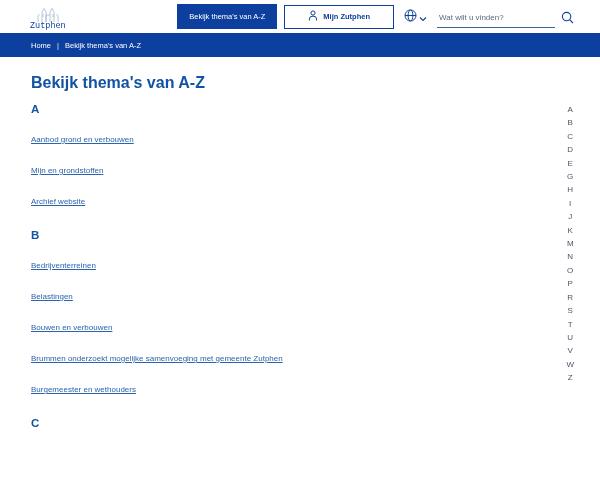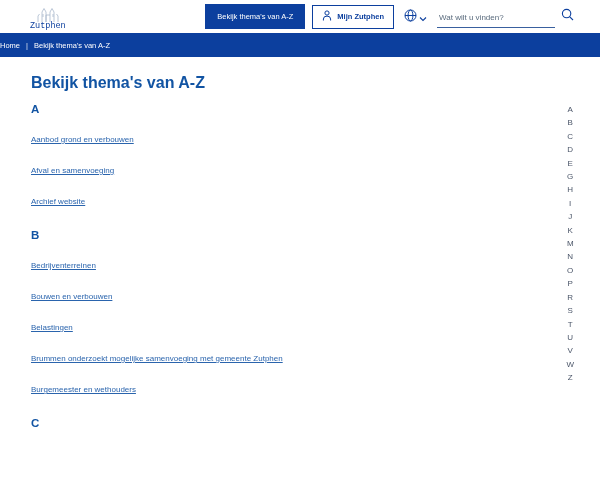--- a/index.html
+++ b/index.html
@@ -34,30 +34,30 @@
   .btn-primary {
     background: #0c3f9e; color: #ffffff; border: none;
     font-size: 7.5px; font-family: inherit;
     padding: 0 12px; height: 25px;
     cursor: pointer;
   }
   .btn-outline {
     background: #ffffff; color: #0c3f9e;
     border: 1px solid #0c3f9e;
     font-size: 7.5px; font-family: inherit; font-weight: bold;
-    padding: 0 9px; height: 24px;
+    padding: 0 23px; height: 24px;
     margin-left: 7px;
     display: flex; align-items: center; gap: 5px;
     cursor: pointer;
   }
   .lang {
     display: flex; align-items: center; gap: 2px;
     margin-left: 10px; cursor: pointer; color: #0c3f9e;
   }
-  .search-wrap { display: flex; align-items: center; margin-left: 10px; }
+  .search-wrap { display: flex; align-items: flex-end; margin-left: 10px; }
   .search-field {
     width: 118px;
     border-bottom: 1.5px solid #39609f;
     padding-bottom: 3px;
   }
   .search-field input {
     width: 100%; border: none; outline: none;
     font-size: 8px; font-family: inherit; color: #333;
     padding: 0 0 0 2px; background: transparent;
   }
@@ -66,20 +66,21 @@
     background: none; border: none; padding: 0;
     margin-left: 6px; margin-bottom: 1px; cursor: pointer;
     display: flex; align-items: center;
   }
 
   
   .breadcrumb-bar {
     background: #0c3f9e;
     height: 24px;
     display: flex; align-items: center;
+    padding-left: 31px;
     color: #ffffff;
     font-size: 7.5px;
   }
   .breadcrumb-bar a { color: #ffffff; text-decoration: none; cursor: pointer; }
   .crumb-sep { margin: 0 6px; opacity: 0.85; }
 
   
   .main {
     position: relative;
     padding: 17px 60px 0 31px;
@@ -186,26 +187,26 @@
   <a>Home</a>
   <span class="crumb-sep">|</span>
   <span>Bekijk thema's van A-Z</span>
 </div>
 
 <div class="main">
   <h1 class="page-title">Bekijk thema's van A-Z</h1>
   <div id="sections-container">
       <h2 class="letter-heading first">A</h2>
       <div class="link-row"><a href="#">Aanbod grond en verbouwen</a></div>
-      <div class="link-row"><a href="#">Afval en samenvoeging</a></div>
+      <div class="link-row"><a href="#">Mijn en grondstoffen</a></div>
       <div class="link-row"><a href="#">Archief website</a></div>
       <h2 class="letter-heading">B</h2>
       <div class="link-row"><a href="#">Bedrijventerreinen</a></div>
+      <div class="link-row"><a href="#">Belastingen</a></div>
       <div class="link-row"><a href="#">Bouwen en verbouwen</a></div>
-      <div class="link-row"><a href="#">Belastingen</a></div>
       <div class="link-row"><a href="#">Brummen onderzoekt mogelijke samenvoeging met gemeente Zutphen</a></div>
       <div class="link-row"><a href="#">Burgemeester en wethouders</a></div>
       <h2 class="letter-heading">C</h2>
       <div class="link-row"></div>
     </div>
 </div>
 
 <nav class="alphabet" id="alphabet-nav">
     <a href="#">A</a>
     <a href="#">B</a>

